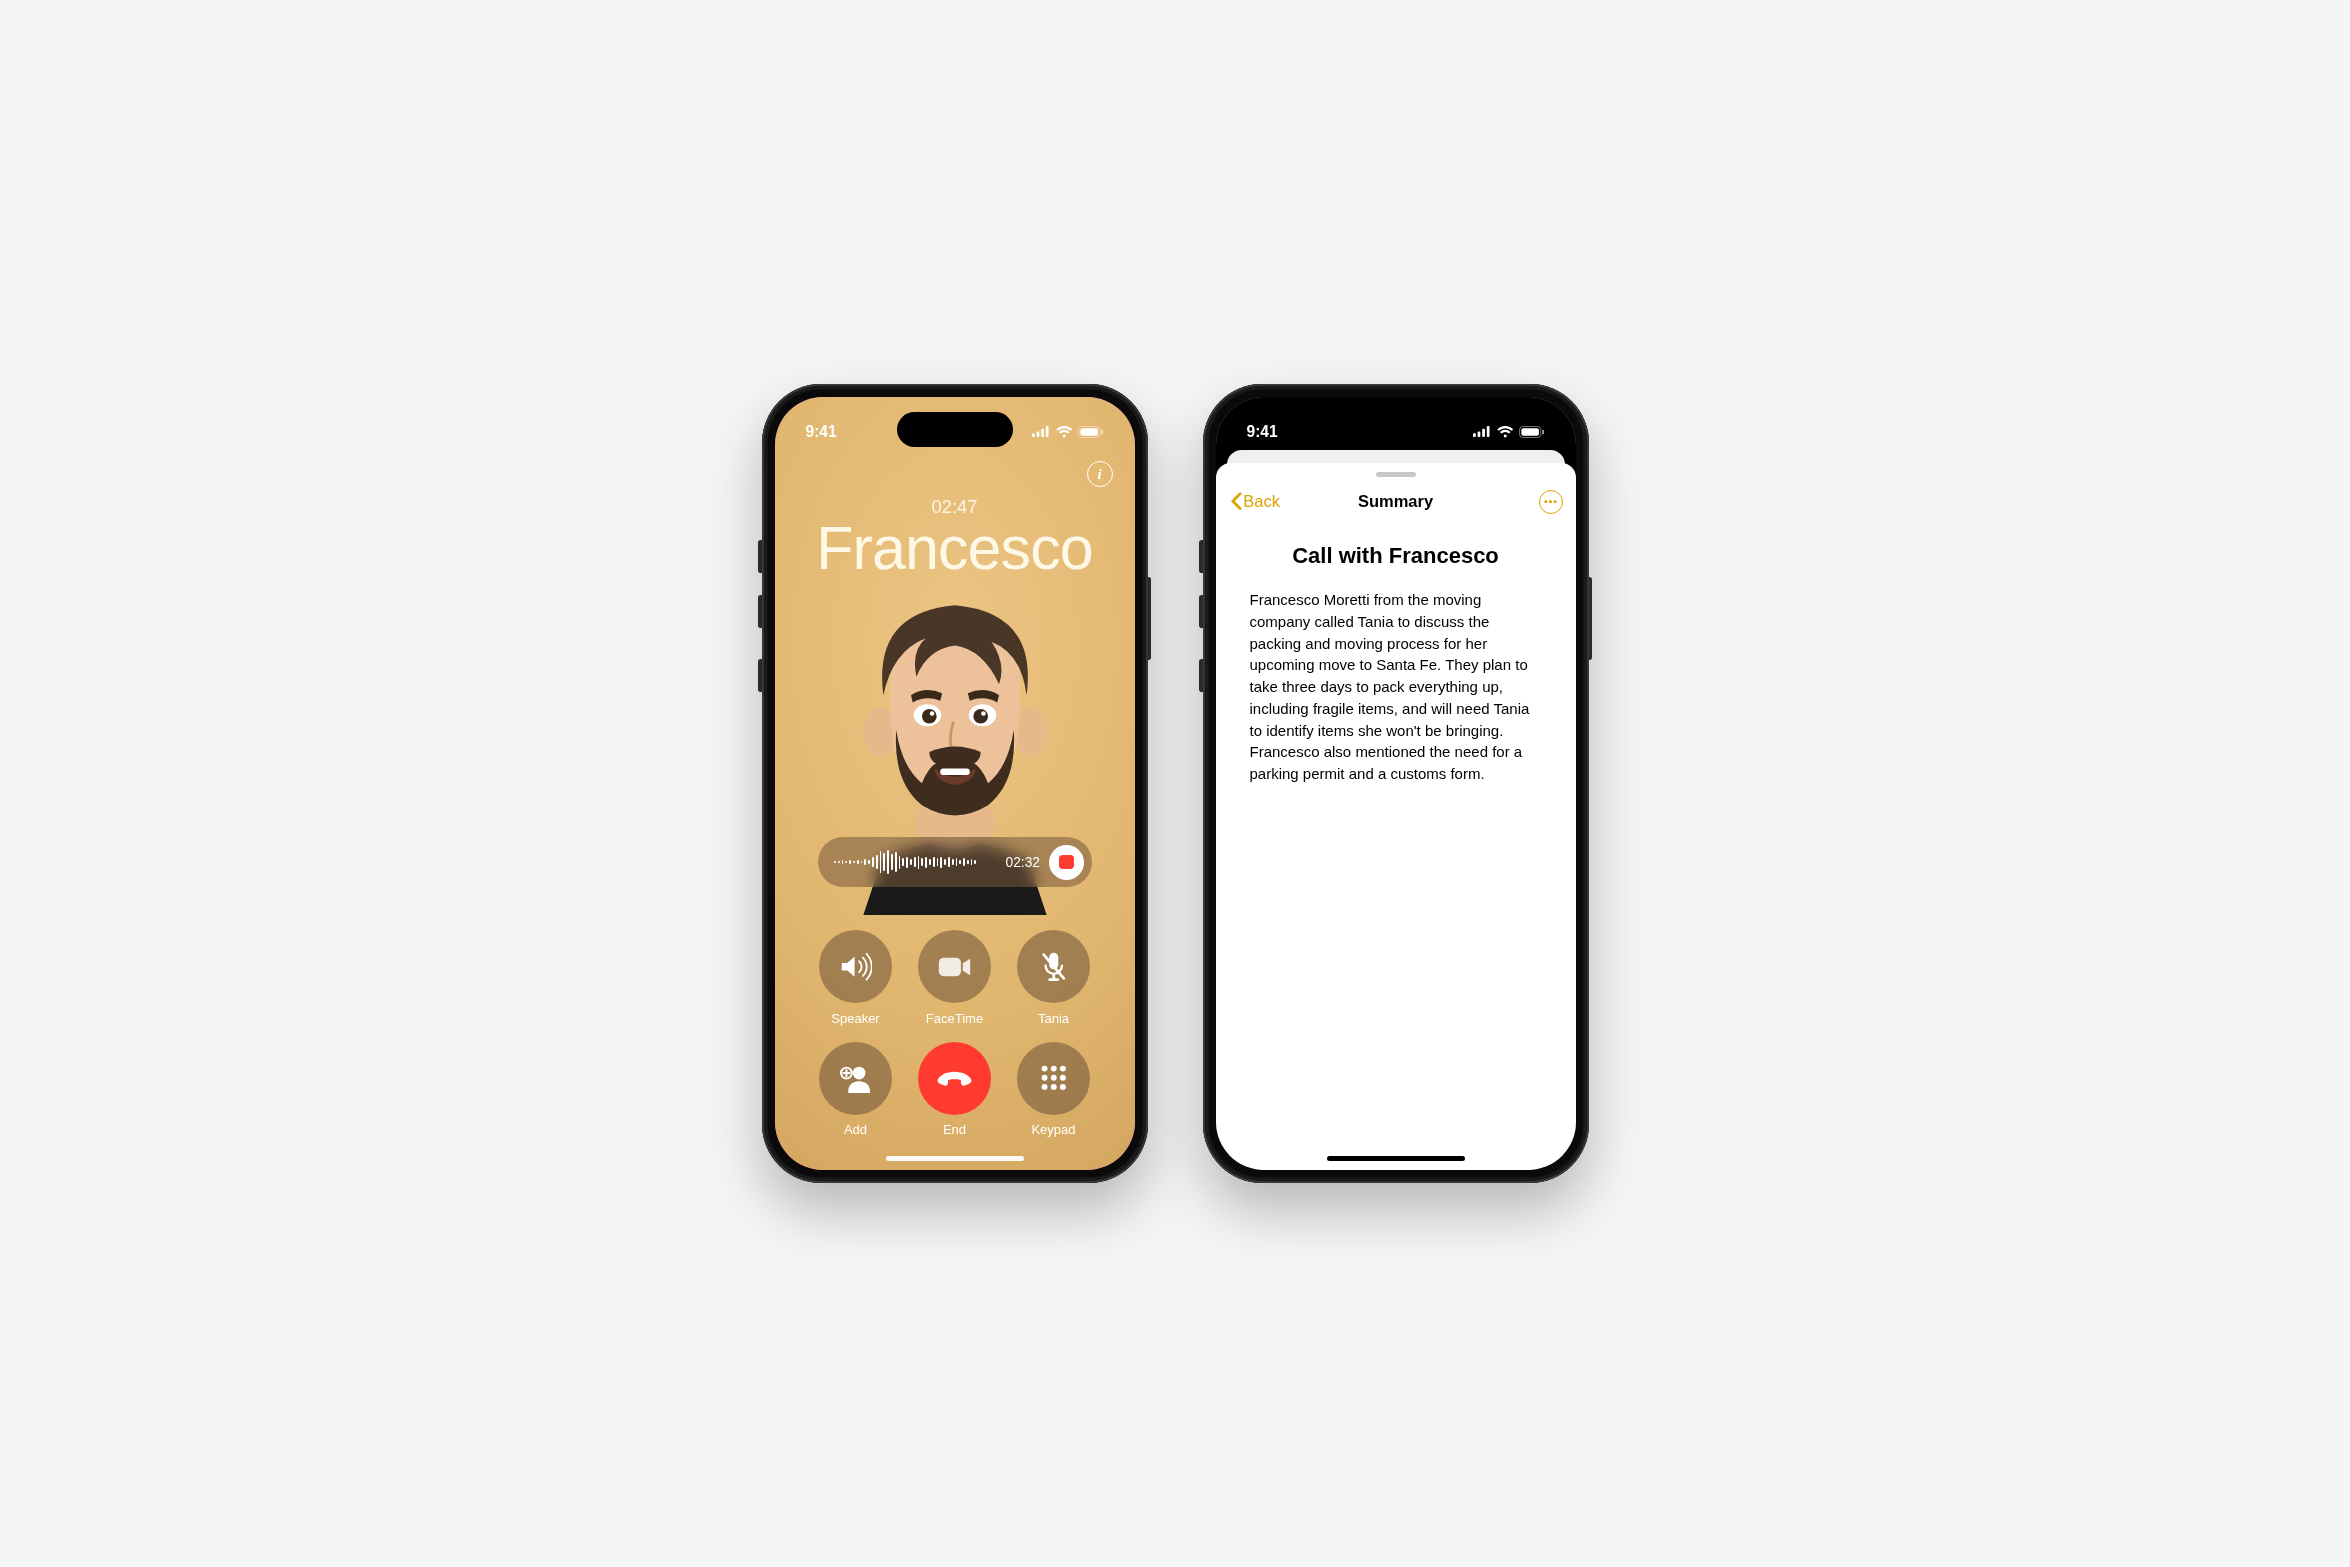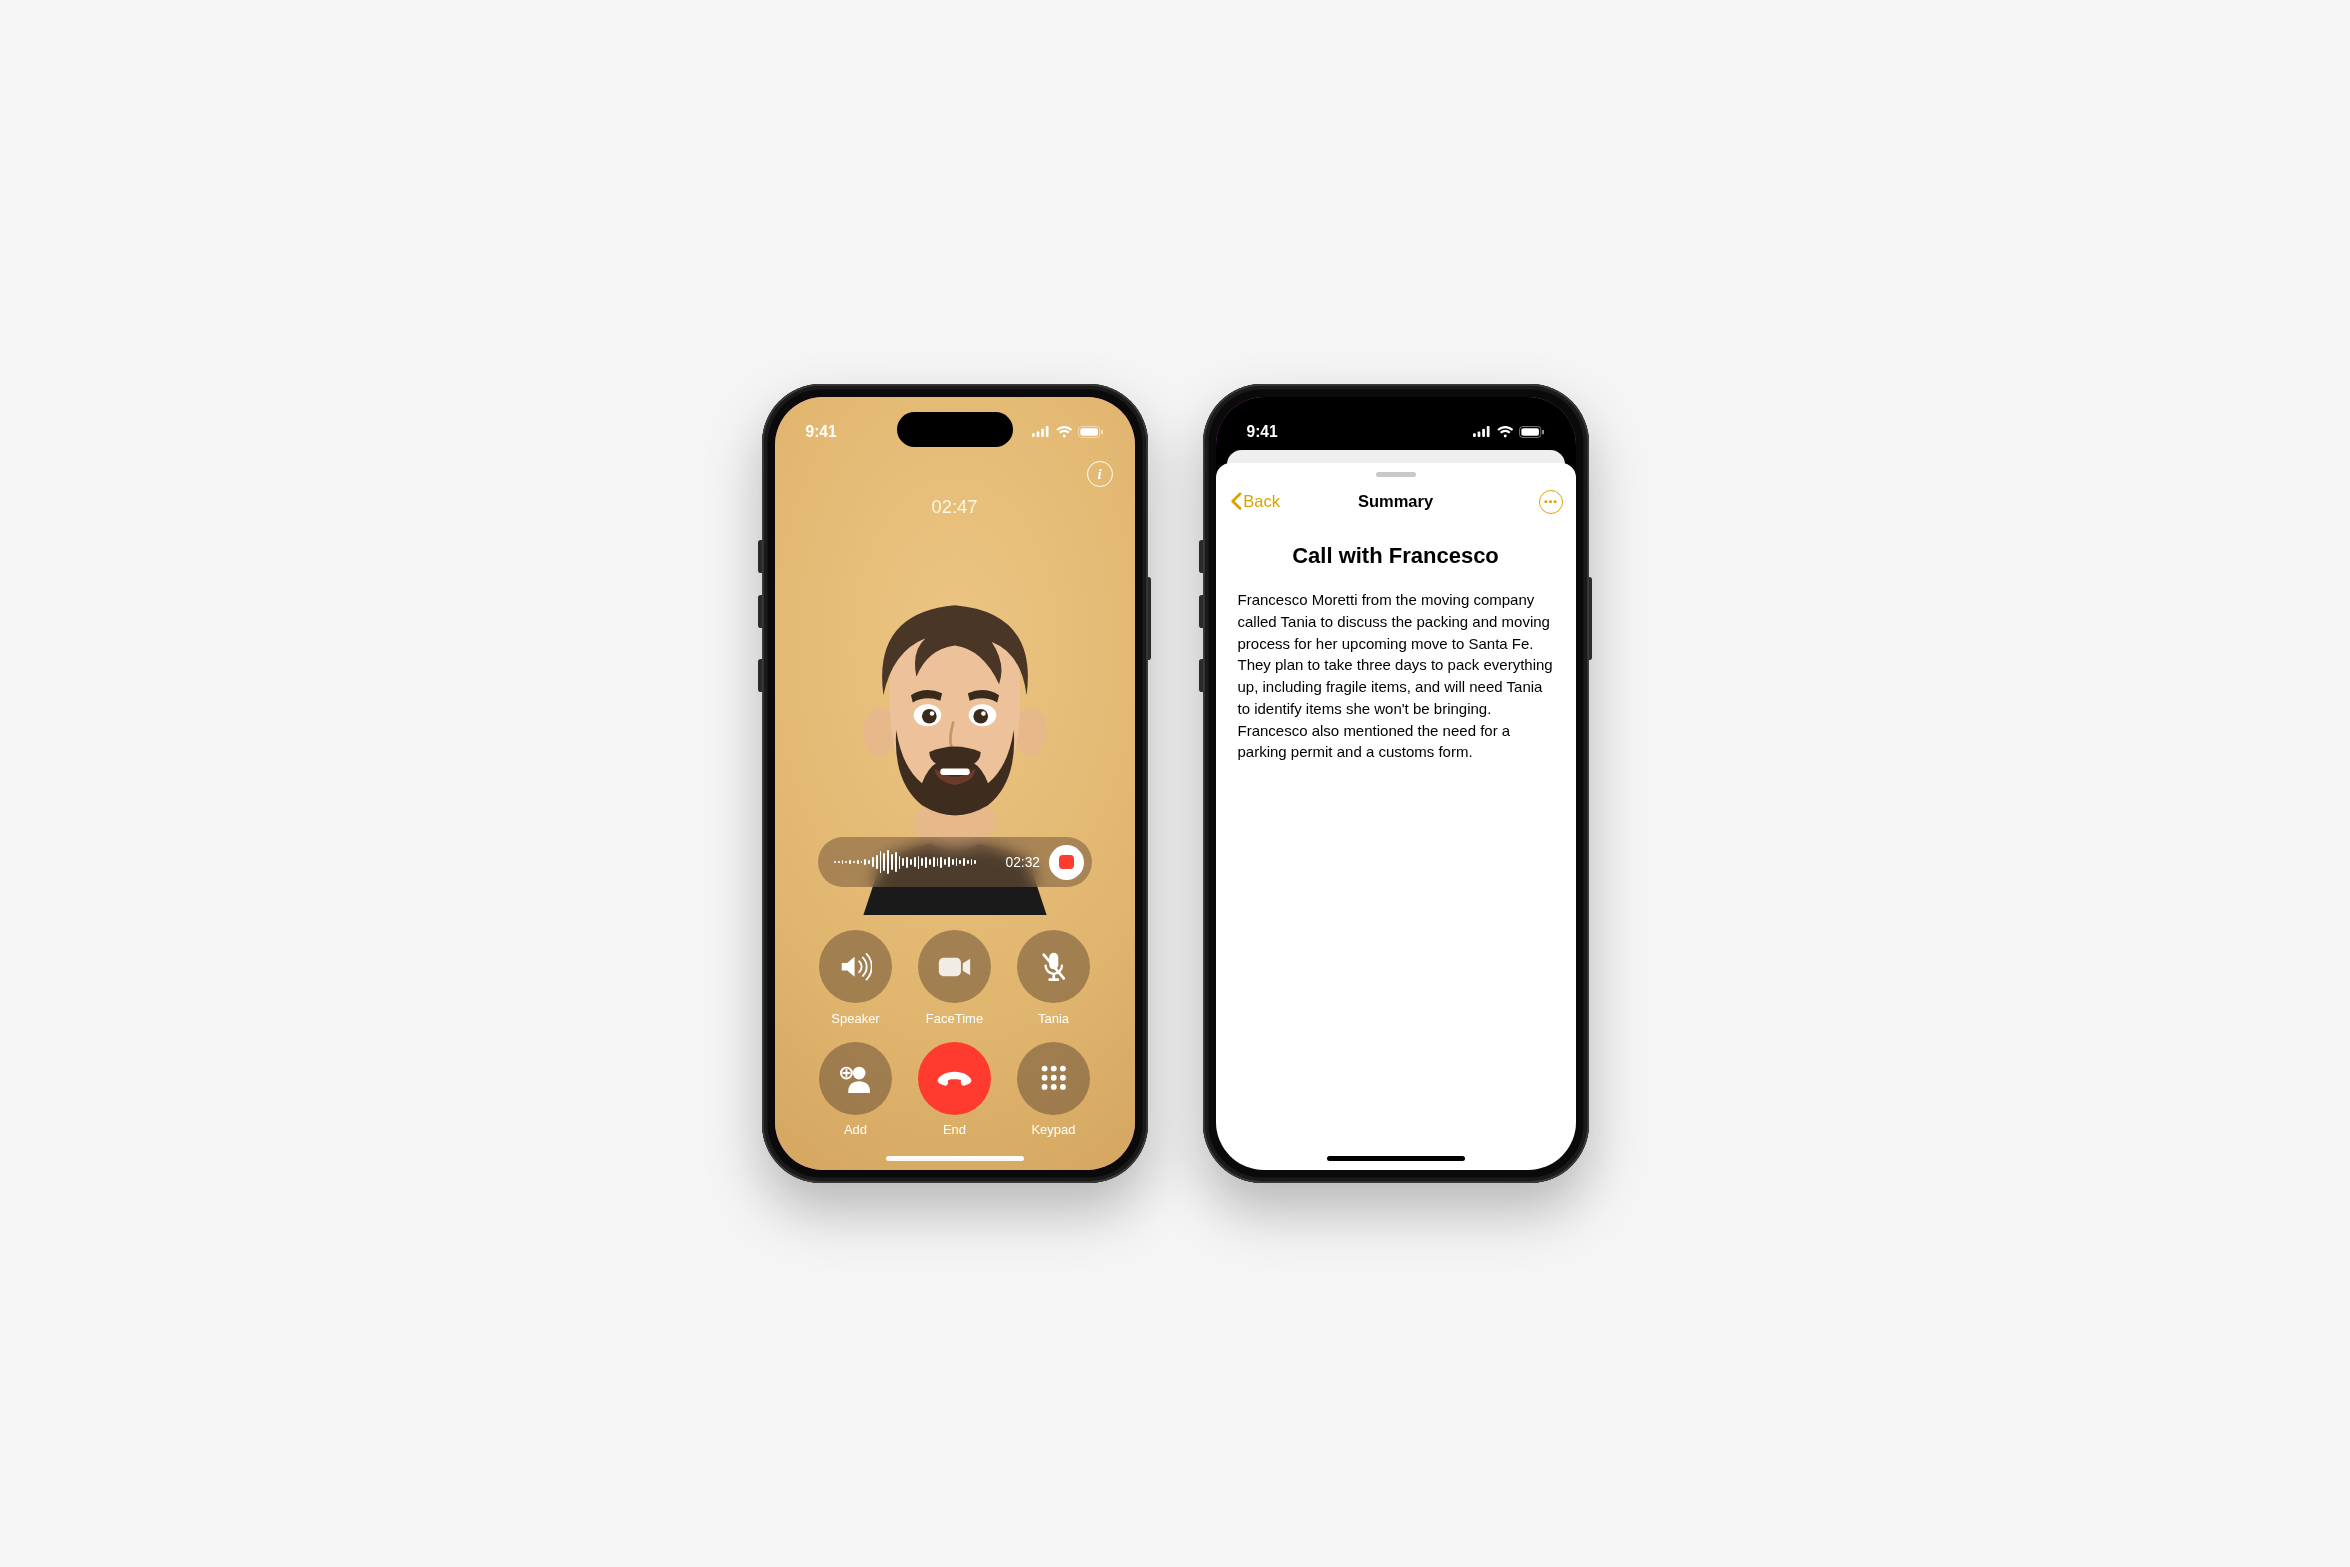--- a/index.html
+++ b/index.html
@@ -246,21 +246,21 @@
   }
   .more-btn {
     position:absolute; right:13px;
     width:24px; height:24px;
     border: 1.5px solid #d9a400;
     border-radius:50%;
     display:flex; align-items:center; justify-content:center;
     color:#d9a400;
   }
   .sheet-title { font-size:16.5px; font-weight:600; color:#000; }
-  .note-content { padding: 24px 22px; }
+  .note-content { padding: 24px 34px; }
   .note-h1 {
     text-align:center;
     font-size:22px;
     font-weight:700;
     color:#000;
     margin-bottom: 20px;
   }
   .note-body {
     font-size:15px;
     line-height:1.45;
@@ -293,20 +293,21 @@
             <rect x="25" y="4" width="2" height="5" rx="1" fill="#fff" fill-opacity="0.6"></rect>
           </svg>
       </div>
     </div>
 
     <div class="info-btn">
         <span>i</span>
       </div>
 
     <div class="call-timer">02:47</div>
+    <div class="call-name">Francesco</div>
 
     <div class="avatar-wrap">
       <svg class="avatar-svg" viewBox="0 0 280 360">
 
         <path d="M60 300 Q140 260 220 300 L240 360 L40 360 Z" fill="#1a1a1a"></path>
         <ellipse cx="140" cy="258" rx="44" ry="30" fill="#e6b88a"></ellipse>
 
         <ellipse cx="58" cy="160" rx="18" ry="26" fill="#e6b88a"></ellipse>
         <ellipse cx="222" cy="160" rx="18" ry="26" fill="#e6b88a"></ellipse>
 

